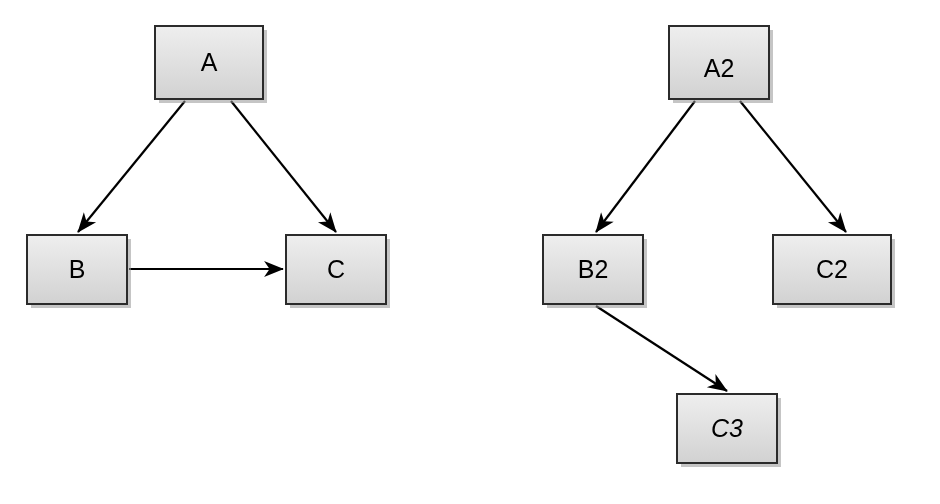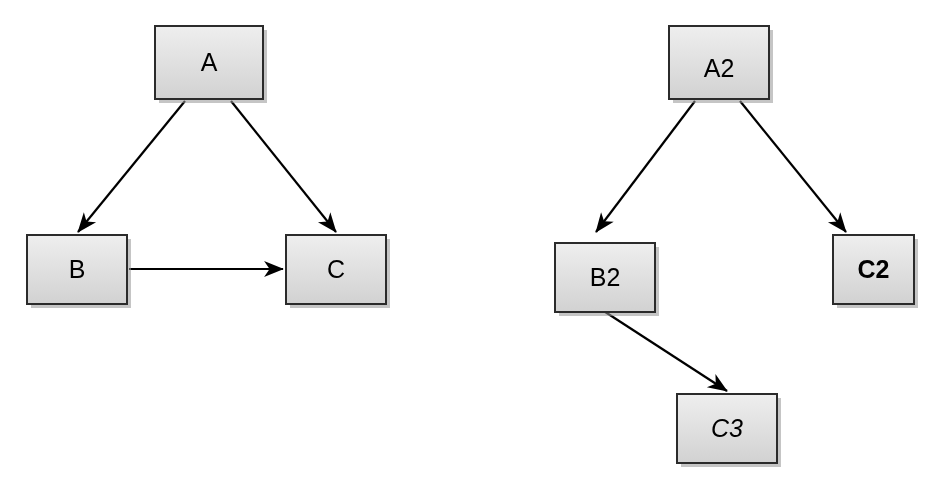--- a/index.html
+++ b/index.html
@@ -73,24 +73,24 @@
       </div>
       <div class="node" style="left: 26px; top: 234px; width: 102px; height: 71px; border-color: rgb(43, 43, 43); background: linear-gradient(rgb(238, 238, 238) 0%, rgb(210, 210, 210) 100%);">
         <span class="node-label" style="color: rgb(0, 0, 0);">B</span>
       </div>
       <div class="node" style="left: 285px; top: 234px; width: 102px; height: 71px; border-color: rgb(43, 43, 43); background: linear-gradient(rgb(238, 238, 238) 0%, rgb(210, 210, 210) 100%);">
         <span class="node-label" style="color: rgb(0, 0, 0);">C</span>
       </div>
       <div class="node" style="left: 668px; top: 25px; width: 102px; height: 75px; border-color: rgb(43, 43, 43); background: linear-gradient(rgb(238, 238, 238) 0%, rgb(210, 210, 210) 100%);">
         <span class="node-label" style="color: rgb(0, 0, 0); margin-top: 12px;">A2</span>
       </div>
-      <div class="node" style="left: 554px; top: 234px; width: 102px; height: 71px; border-color: rgb(43, 43, 43); background: linear-gradient(rgb(238, 238, 238) 0%, rgb(210, 210, 210) 100%); margin-top: 8px;">
+      <div class="node" style="left: 542px; top: 234px; width: 102px; height: 71px; border-color: rgb(43, 43, 43); background: linear-gradient(rgb(238, 238, 238) 0%, rgb(210, 210, 210) 100%);">
         <span class="node-label" style="color: rgb(0, 0, 0);">B2</span>
       </div>
-      <div class="node" style="left: 832px; top: 234px; width: 83px; height: 71px; border-color: rgb(43, 43, 43); background: linear-gradient(rgb(238, 238, 238) 0%, rgb(210, 210, 210) 100%); font-weight: bold;">
+      <div class="node" style="left: 772px; top: 234px; width: 120px; height: 71px; border-color: rgb(43, 43, 43); background: linear-gradient(rgb(238, 238, 238) 0%, rgb(210, 210, 210) 100%);">
         <span class="node-label" style="color: rgb(0, 0, 0);">C2</span>
       </div>
       <div class="node" style="left: 676px; top: 393px; width: 102px; height: 71px; border-color: rgb(43, 43, 43); background: linear-gradient(rgb(238, 238, 238) 0%, rgb(210, 210, 210) 100%);">
         <span class="node-label" style="color: rgb(0, 0, 0); font-style: italic;">C3</span>
       </div>
     </div>
 
 </div>
 
 </body></html>

